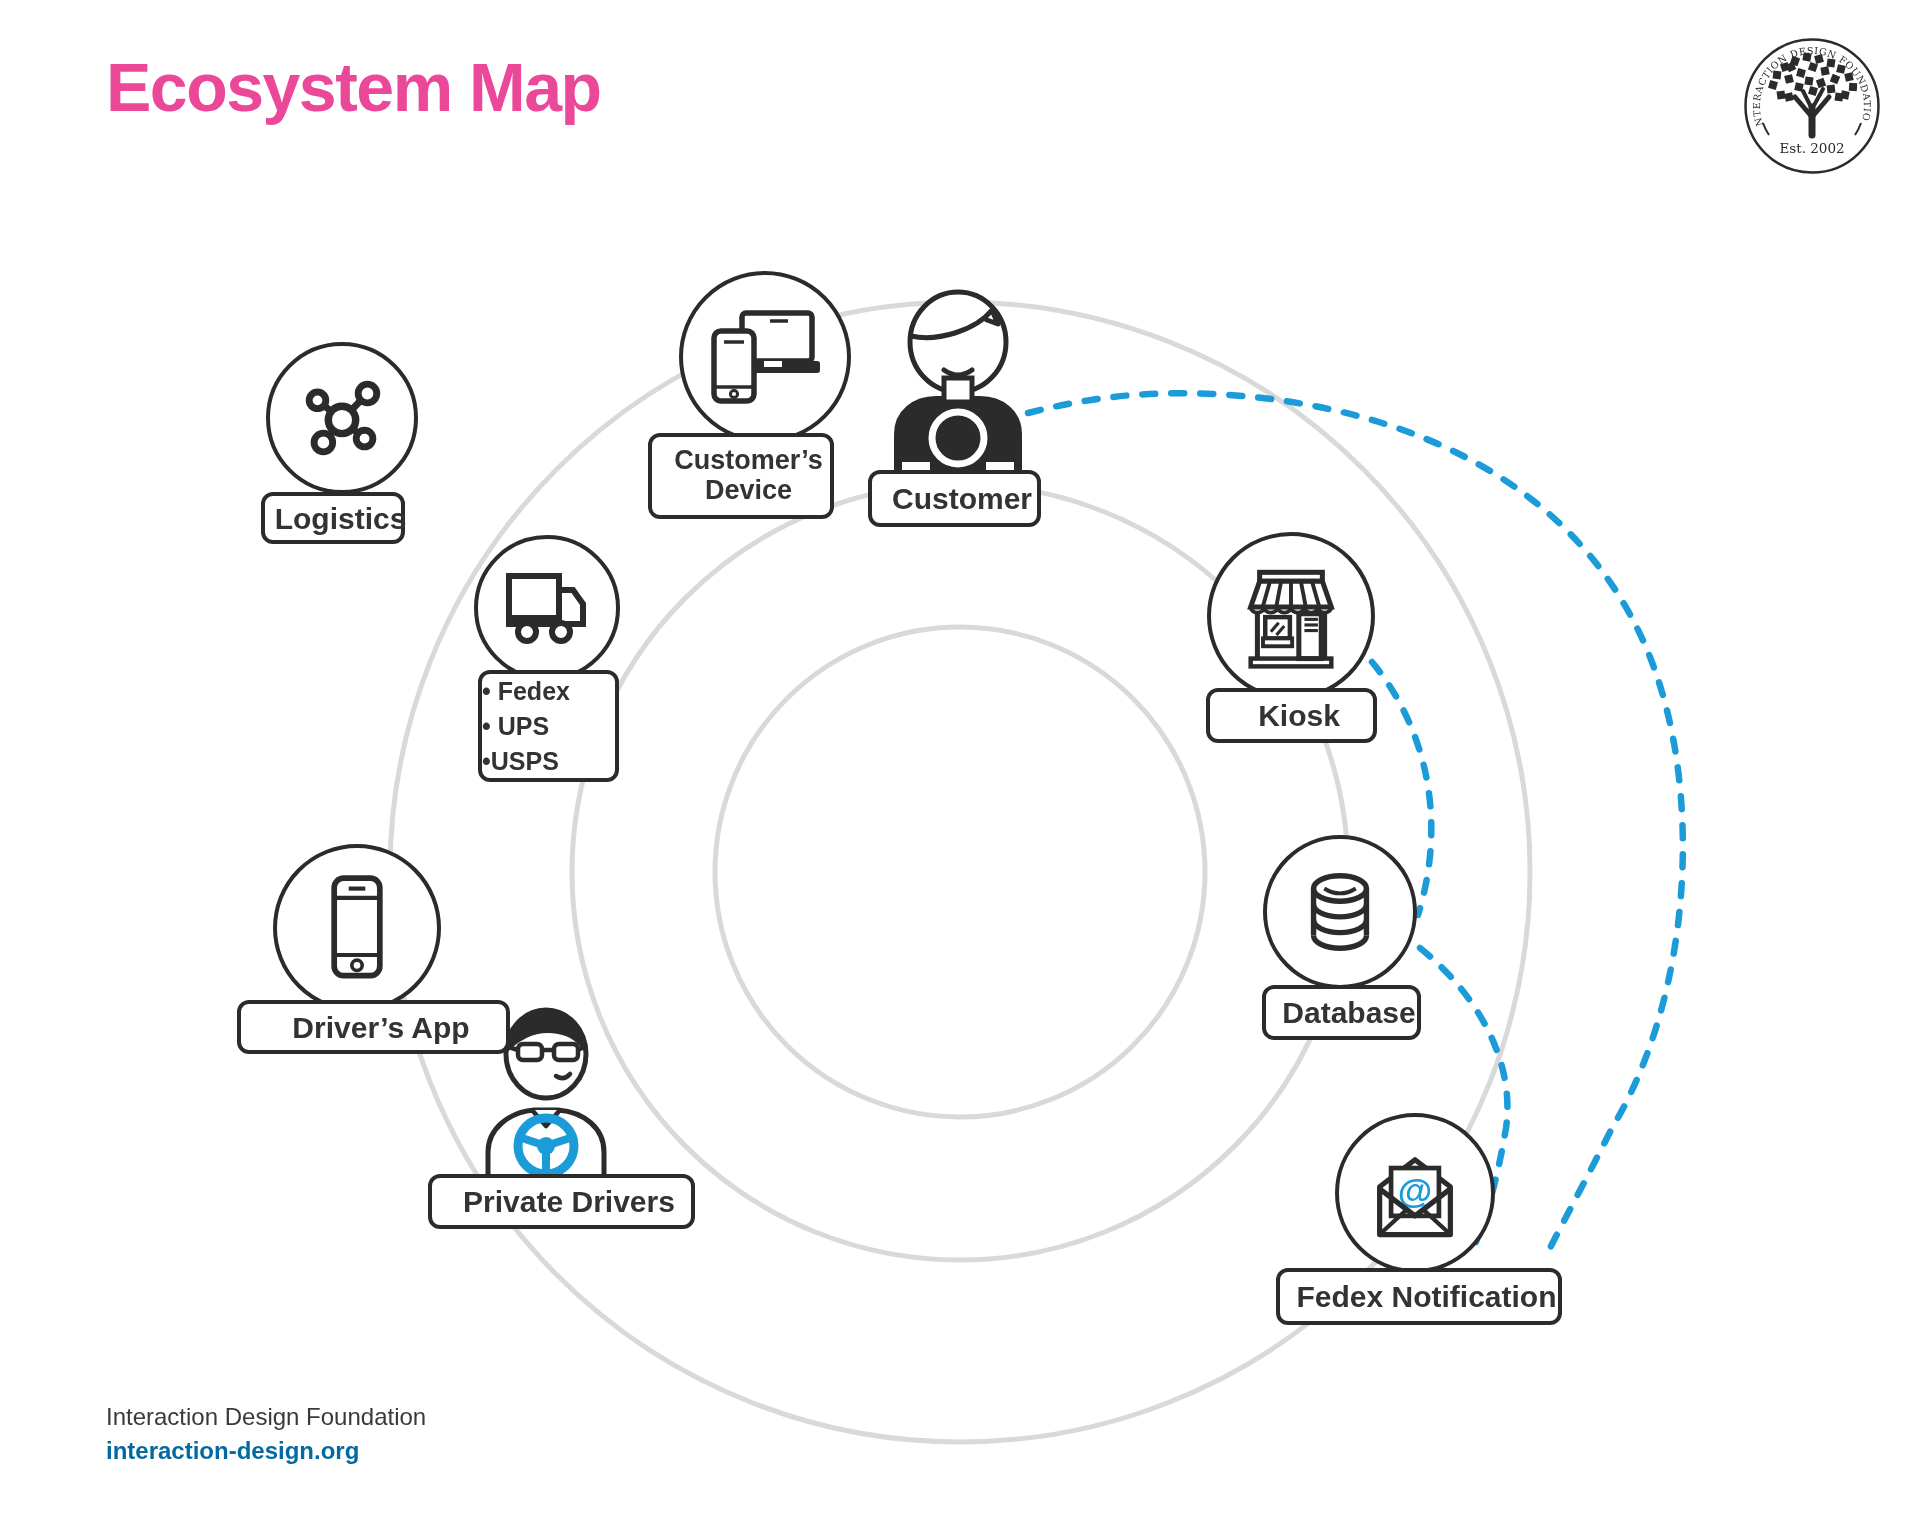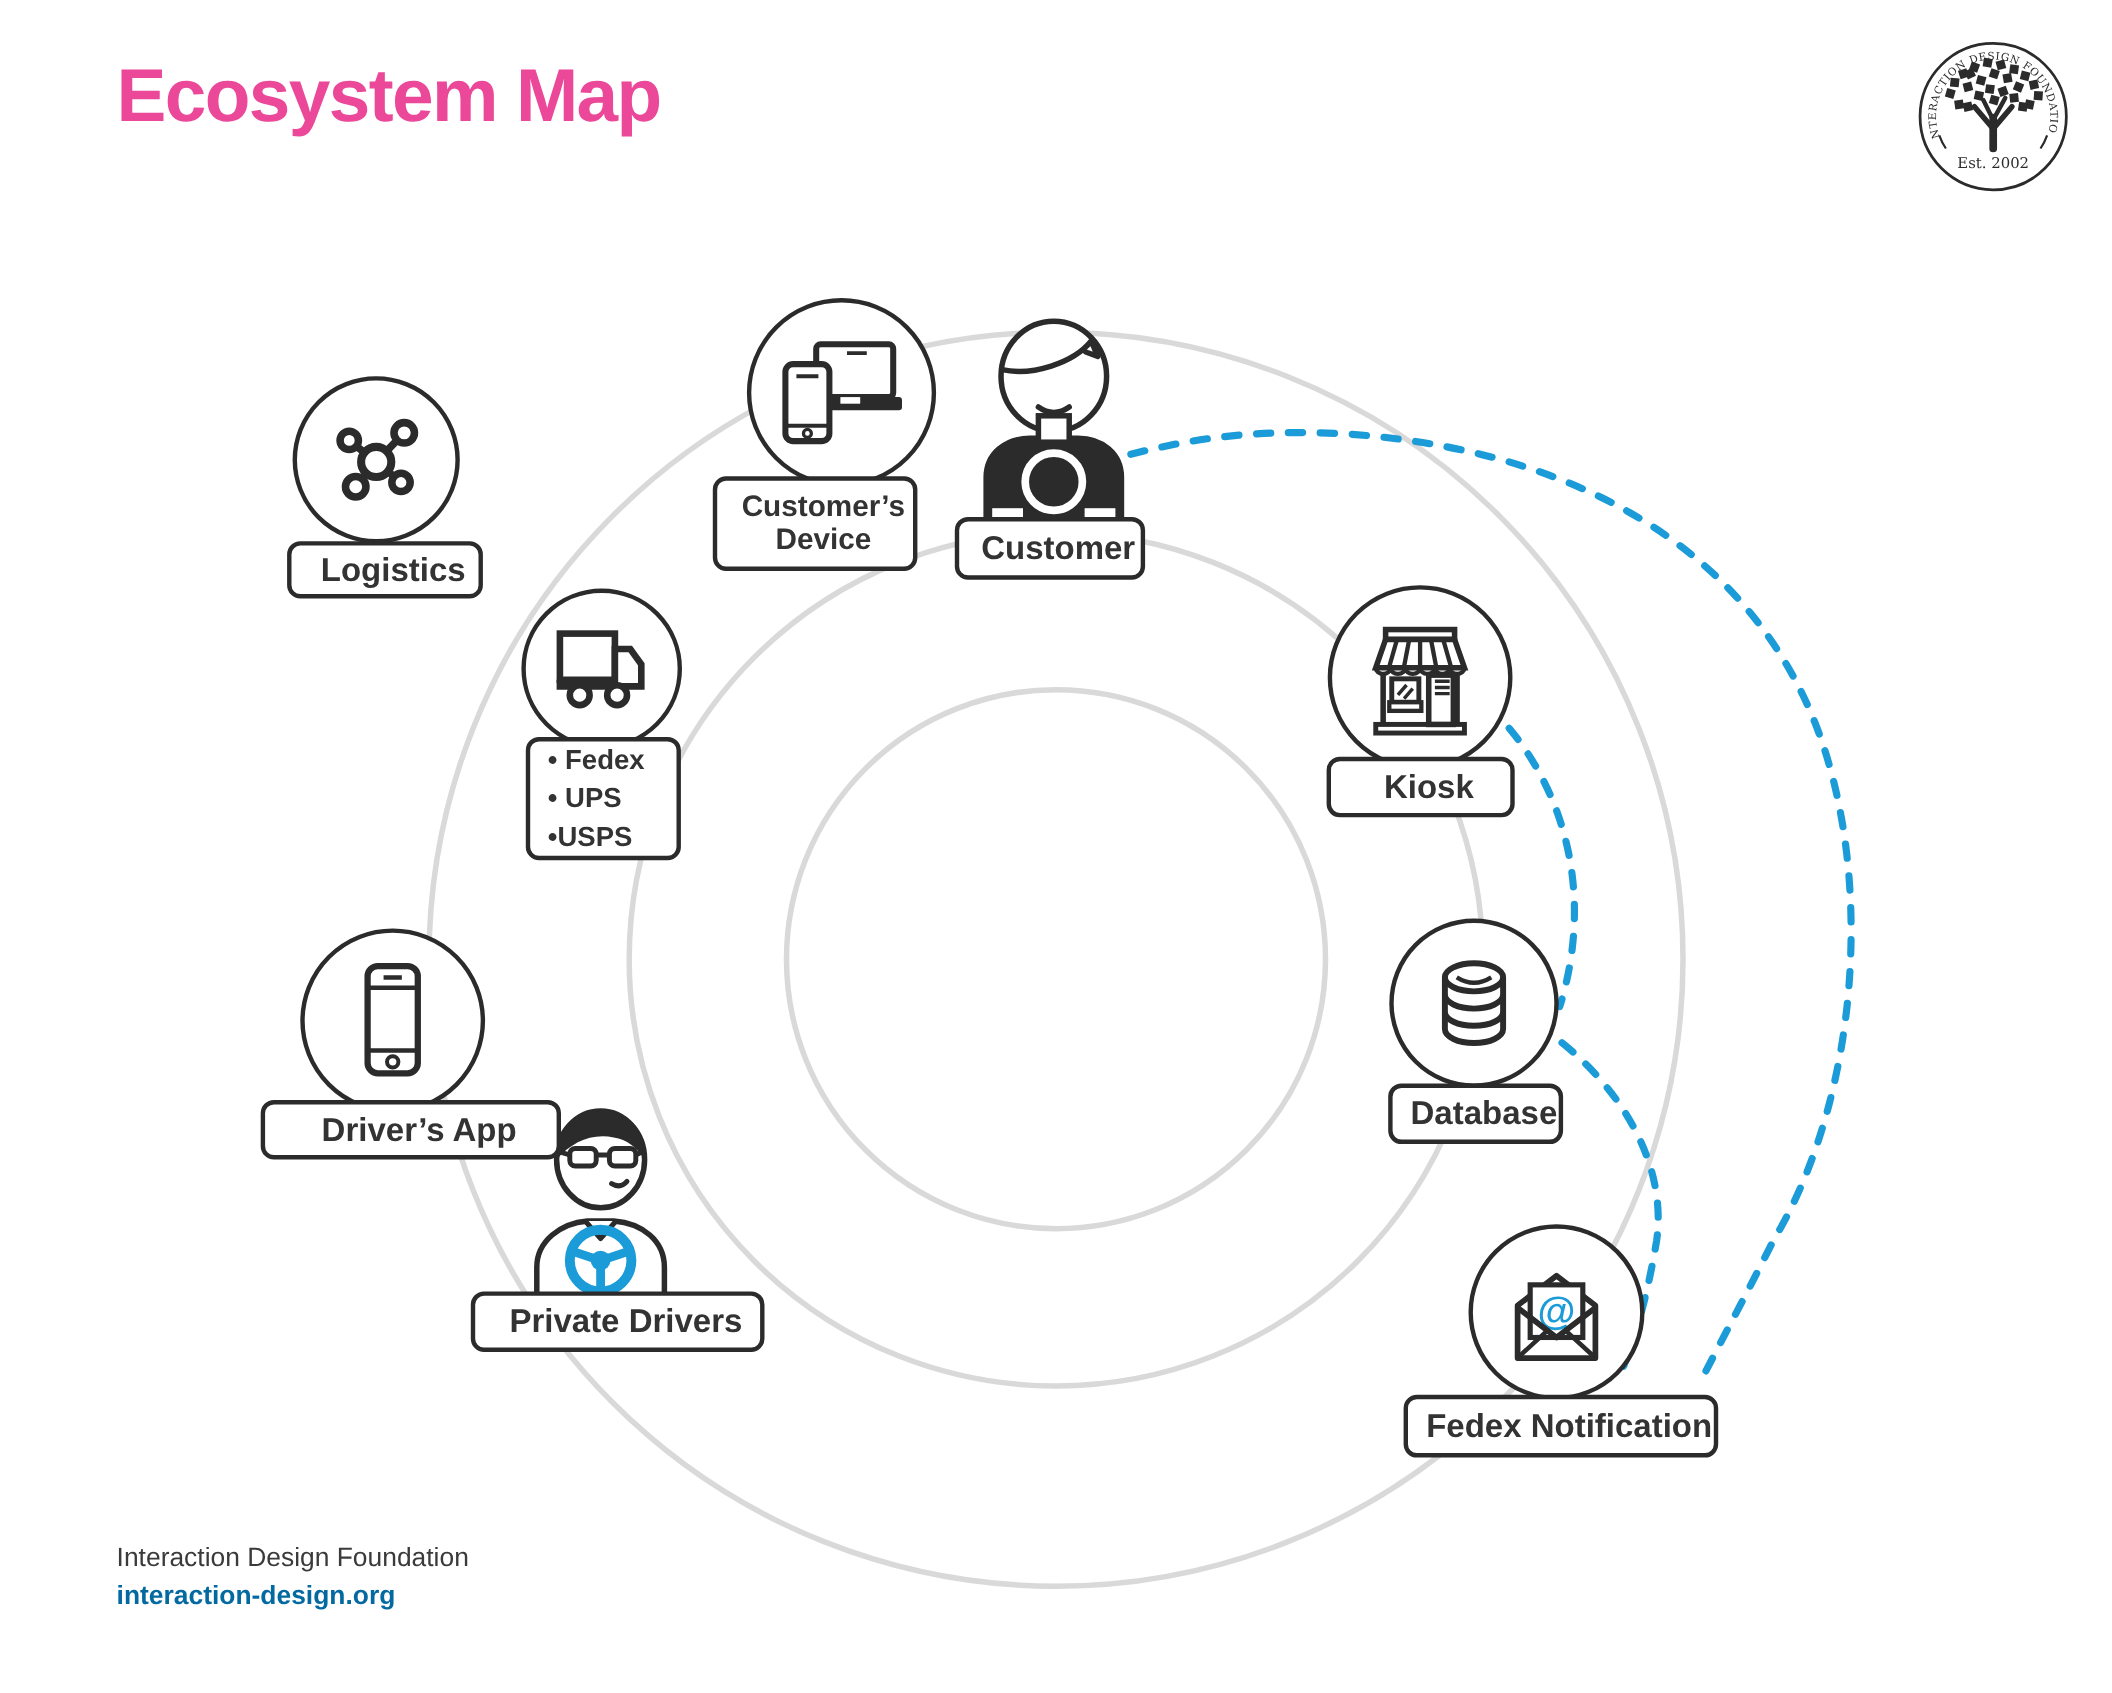--- a/index.html
+++ b/index.html
@@ -9,21 +9,21 @@
   .page-title{position:absolute;left:106px;top:48px;font-size:68px;font-weight:900;
               letter-spacing:-1.5px;color:#ec4899;z-index:4;}
   .node-circle{position:absolute;background:#fff;border:4px solid #2b2b2b;border-radius:50%;
                display:flex;align-items:center;justify-content:center;box-sizing:border-box;z-index:2;}
   .person{position:absolute;z-index:2;}
   .label{position:absolute;background:#fff;border:4px solid #2b2b2b;border-radius:12px;
          display:flex;align-items:center;justify-content:center;text-align:center;
          font-weight:700;font-size:30px;color:#333;z-index:3;box-sizing:border-box;line-height:1.1;padding-left:15px;}
   .label.two-line{font-size:27px;flex-direction:column;}
   .label.list{font-size:25px;flex-direction:column;align-items:flex-start;
-              justify-content:center;padding-left:16px;text-align:left;line-height:1.4;}
+              justify-content:center;padding-left:0;text-align:left;line-height:1.4;}
   .footer{position:absolute;left:106px;top:1400px;font-size:24px;color:#3a3a3a;
           line-height:1.42;z-index:4;}
   .footer .site{font-weight:700;color:#0369a1;}
   .logo{position:absolute;left:1743px;top:37px;width:138px;height:138px;z-index:4;}
 </style>
 </head>
 <body>
 
 <div class="stage">
 
@@ -98,21 +98,21 @@
         <line x1="50" y1="52" x2="31" y2="75"></line>
         <line x1="50" y1="52" x2="73" y2="71"></line>
         <circle cx="50" cy="52" r="14" stroke-width="7.5"></circle>
         <circle cx="25" cy="32" r="8.5"></circle>
         <circle cx="76" cy="25" r="9.5"></circle>
         <circle cx="31" cy="75" r="9.5"></circle>
         <circle cx="73" cy="71" r="8.5"></circle>
       </g>
     </svg>
   </div>
-  <div class="label" style="left:261px;top:492px;width:178px;height:52px;text-align:right;">Logistics</div>
+  <div class="label" style="left:261px;top:492px;width:144px;height:52px;text-align:right;">Logistics</div>
 
   <div class="node-circle" style="left:679px;top:271px;width:172px;height:172px;">
     <svg width="118" height="104" viewBox="0 0 118 104">
       <rect x="36" y="8" width="70" height="48" rx="4" fill="#fff" stroke="#2b2b2b" stroke-width="5.5"></rect>
       <line x1="64" y1="16" x2="82" y2="16" stroke="#2b2b2b" stroke-width="3.5"></line>
       <rect x="26" y="56" width="88" height="12" rx="3" fill="#2b2b2b"></rect>
       <rect x="58" y="56" width="18" height="6" fill="#fff"></rect>
       <rect x="8" y="26" width="40" height="70" rx="7" fill="#fff" stroke="#2b2b2b" stroke-width="5.5"></rect>
       <line x1="18" y1="37" x2="38" y2="37" stroke="#2b2b2b" stroke-width="3.5"></line>
       <line x1="8" y1="82" x2="48" y2="82" stroke="#2b2b2b" stroke-width="3.5"></line>

